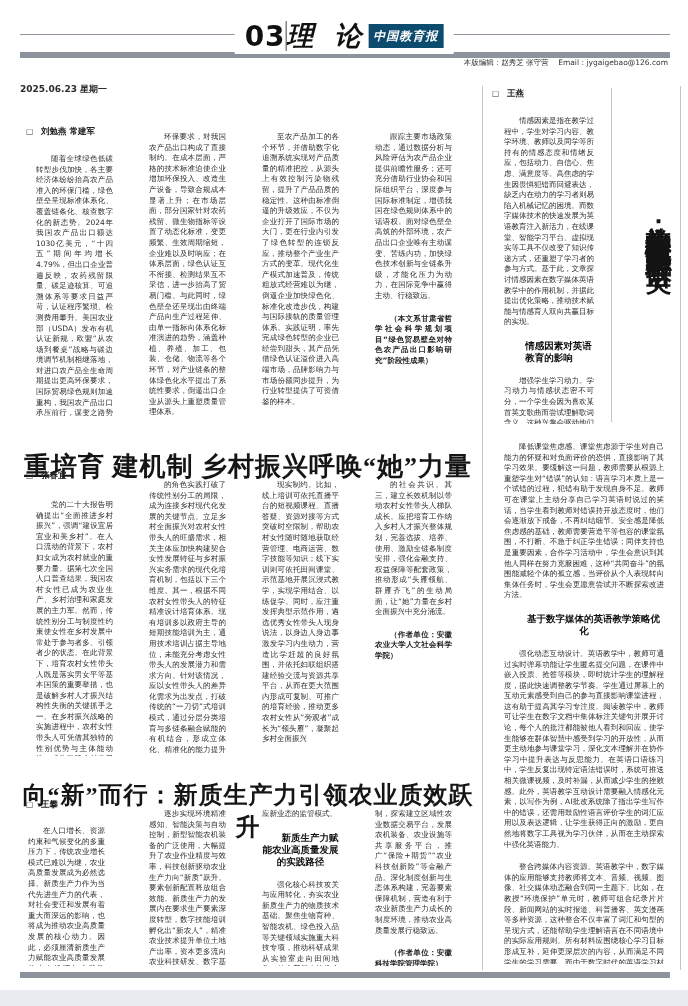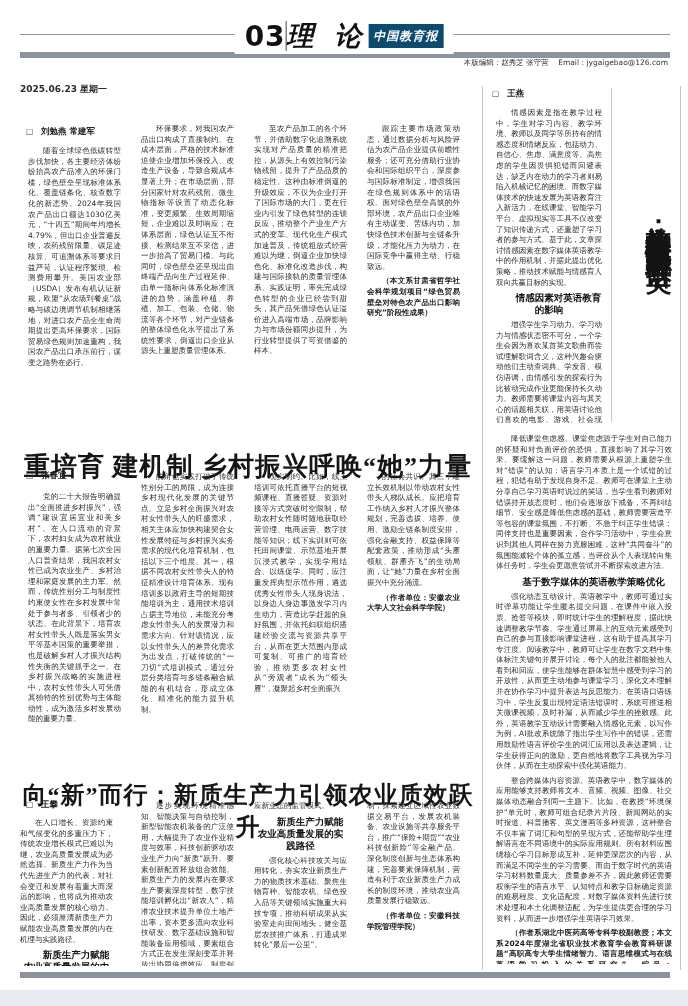--- a/index.html
+++ b/index.html
@@ -26,21 +26,21 @@
   .headline{position:absolute;text-align:center;font-weight:900;color:#151515;
             font-family:"Liberation Serif","DejaVu Serif",serif;letter-spacing:1px;}
   .hl-a{left:20px;top:86px;width:456px;font-size:31px;}
   .hl-b{left:20px;top:432px;width:456px;font-size:26px;}
   .hl-c{left:20px;top:763px;width:456px;font-size:24px;}
   .author{position:absolute;font-size:8.5px;font-weight:bold;color:#222;}
   .author .sq{font-size:7.5px;margin-right:5px;color:#333;}
   
   .col{position:absolute;font-size:7.5px;line-height:10.6px;text-align:justify;
        color:#2c2c2c;overflow:hidden;}
-  .col p{margin:4px;text-indent:2em;}
+  .col p{margin:12px;text-indent:2em;}
   .sub{font-size:9.5px;line-height:12px;font-weight:900;text-align:center;
        margin:6px 0 4px;color:#101010;text-indent:0;}
   .endnote{font-weight:bold;color:#1d1d1d;}
   
   .a1{left:24px;top:142px;width:101px;height:278px;}
   .a2{left:137px;top:120px;width:101px;height:300px;}
   .a3{left:250px;top:120px;width:101px;height:300px;}
   .a4{left:363px;top:120px;width:101px;height:300px;}
   
   .b1{left:24px;top:488px;width:101px;height:268px;}

